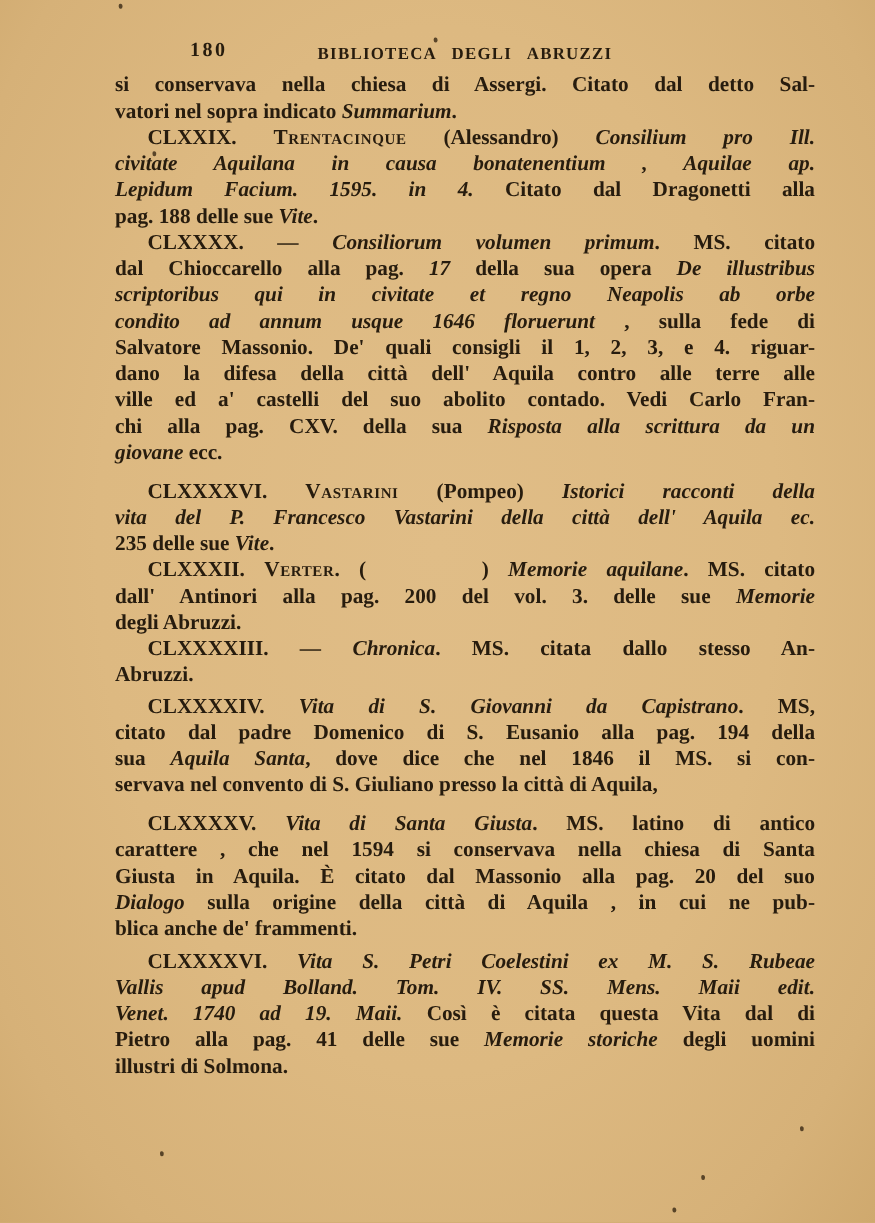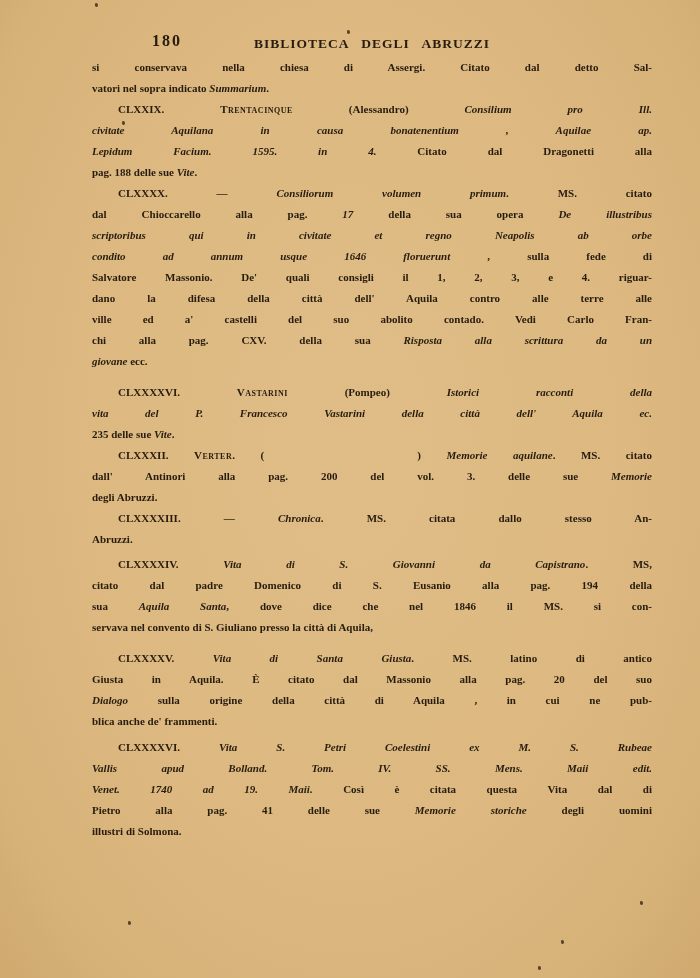--- a/index.html
+++ b/index.html
@@ -38,21 +38,21 @@
     font-weight: bold;
     font-size: 16px;
     letter-spacing: 2px;
   }
   .textblock {
     position: absolute;
     left: 92px;
     top: 57px;
     width: 560px;
     font-weight: bold;
-    font-size: 11px;
+    font-size: 17px;
   }
   .line {
     line-height: 21px;
     text-align: justify;
     text-align-last: justify;
   }
   .line.last { text-align-last: left; }
   .line.first { text-indent: 26px; }
   .seg-i { font-style: italic; }
   .seg-sc { font-variant: small-caps; letter-spacing: 0.5px; }
@@ -110,20 +110,21 @@
         <div class="line last"><span class="seg-r">Abruzzi.</span></div>
       </div>
       <div style="margin-top: 4px;">
         <div class="line first"><span class="seg-r">CLXXXXIV. </span><span class="seg-i">Vita di S. Giovanni da Capistrano</span><span class="seg-r">. MS,</span></div>
         <div class="line"><span class="seg-r">citato dal padre Domenico di S. Eusanio alla pag. 194 della</span></div>
         <div class="line"><span class="seg-r">sua </span><span class="seg-i">Aquila Santa</span><span class="seg-r">, dove dice che nel 1846 il MS. si con-</span></div>
         <div class="line last"><span class="seg-r">servava nel convento di S. Giuliano presso la città di Aquila,</span></div>
       </div>
       <div style="margin-top: 10px;">
         <div class="line first"><span class="seg-r">CLXXXXV. </span><span class="seg-i">Vita di Santa Giusta</span><span class="seg-r">. MS. latino di antico</span></div>
+        <div class="line"><span class="seg-r">carattere , che nel 1594 si conservava nella chiesa di Santa</span></div>
         <div class="line"><span class="seg-r">Giusta in Aquila. È citato dal Massonio alla pag. 20 del suo</span></div>
         <div class="line"><span class="seg-i">Dialogo</span><span class="seg-r"> sulla origine della città di Aquila , in cui ne pub-</span></div>
         <div class="line last"><span class="seg-r">blica anche de' frammenti.</span></div>
       </div>
       <div style="margin-top: 5px;">
         <div class="line first"><span class="seg-r">CLXXXXVI. </span><span class="seg-i">Vita S. Petri Coelestini ex M. S. Rubeae</span></div>
         <div class="line"><span class="seg-i">Vallis apud Bolland. Tom. IV. SS. Mens. Maii edit.</span></div>
         <div class="line"><span class="seg-i">Venet. 1740 ad 19. Maii.</span><span class="seg-r"> Così è citata questa Vita dal di</span></div>
         <div class="line"><span class="seg-r">Pietro alla pag. 41 delle sue </span><span class="seg-i">Memorie storiche</span><span class="seg-r"> degli uomini</span></div>
         <div class="line last"><span class="seg-r">illustri di Solmona.</span></div>

